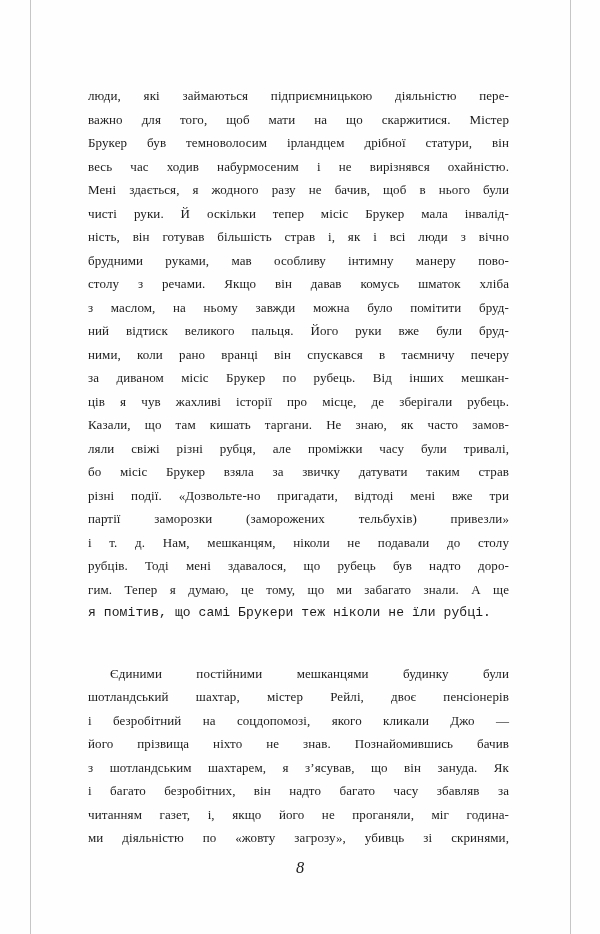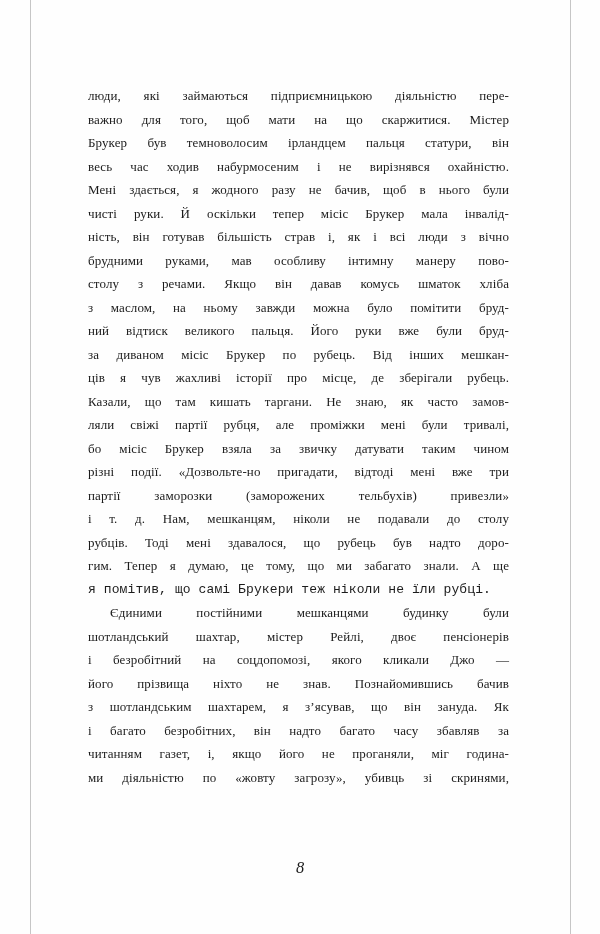--- a/index.html
+++ b/index.html
@@ -35,21 +35,21 @@
     line-height: 23.5px;
     letter-spacing: 0.1px;
   }
   .paragraph { margin: 0; }
   .line {
     text-align: justify;
     text-align-last: justify;
     white-space: normal;
   }
   .line.flush { text-align-last: left; font-family: Liberation Mono, monospace; }
-  .line.indent { text-indent: 22px; }
+  .line.indent { text-indent: 22px; margin-top: 37px; }
 
   .page-number {
     position: absolute;
     top: 858px;
     left: 0;
     width: 600px;
     text-align: center;
     font-style: italic;
     font-size: 16.5px;
     color: #1b1b1b;
@@ -59,34 +59,35 @@
 <body>
 
 <div class="page">
   <div class="edge left"></div>
   <div class="edge right"></div>
 
   <div class="text-block" id="text-block">
       <div class="paragraph">
         <div class="line">люди, які займаються підприємницькою діяльністю пере-</div>
         <div class="line">важно для того, щоб мати на що скаржитися. Містер</div>
-        <div class="line">Брукер був темноволосим ірландцем пальця статури, він</div>
+        <div class="line">Брукер був темноволосим ірландцем дрібної статури, він</div>
         <div class="line">весь час ходив набурмосеним і не вирізнявся охайністю.</div>
         <div class="line">Мені здається, я жодного разу не бачив, щоб в нього були</div>
         <div class="line">чисті руки. Й оскільки тепер місіс Брукер мала інвалід-</div>
         <div class="line">ність, він готував більшість страв і, як і всі люди з вічно</div>
         <div class="line">брудними руками, мав особливу інтимну манеру пово-</div>
         <div class="line">столу з речами. Якщо він давав комусь шматок хліба</div>
         <div class="line">з маслом, на ньому завжди можна було помітити бруд-</div>
         <div class="line">ний відтиск великого пальця. Його руки вже були бруд-</div>
+        <div class="line">ними, коли рано вранці він спускався в таємничу печеру</div>
         <div class="line">за диваном місіс Брукер по рубець. Від інших мешкан-</div>
         <div class="line">ців я чув жахливі історії про місце, де зберігали рубець.</div>
         <div class="line">Казали, що там кишать таргани. Не знаю, як часто замов-</div>
-        <div class="line">ляли свіжі партії рубця, але проміжки мені були тривалі,</div>
-        <div class="line">бо місіс Брукер взяла за звичку датувати таким чином</div>
+        <div class="line">ляли свіжі різні рубця, але проміжки часу були тривалі,</div>
+        <div class="line">бо місіс Брукер взяла за звичку датувати таким страв</div>
         <div class="line">різні події. «Дозвольте-но пригадати, відтоді мені вже три</div>
         <div class="line">партії заморозки (заморожених тельбухів) привезли»</div>
         <div class="line">і т. д. Нам, мешканцям, ніколи не подавали до столу</div>
         <div class="line">рубців. Тоді мені здавалося, що рубець був надто доро-</div>
         <div class="line">гим. Тепер я думаю, це тому, що ми забагато знали. А ще</div>
         <div class="line flush">я помітив, що самі Брукери теж ніколи не їли рубці.</div>
       </div>
       <div class="paragraph">
         <div class="line indent">Єдиними постійними мешканцями будинку були</div>
         <div class="line">шотландський шахтар, містер Рейлі, двоє пенсіонерів</div>

